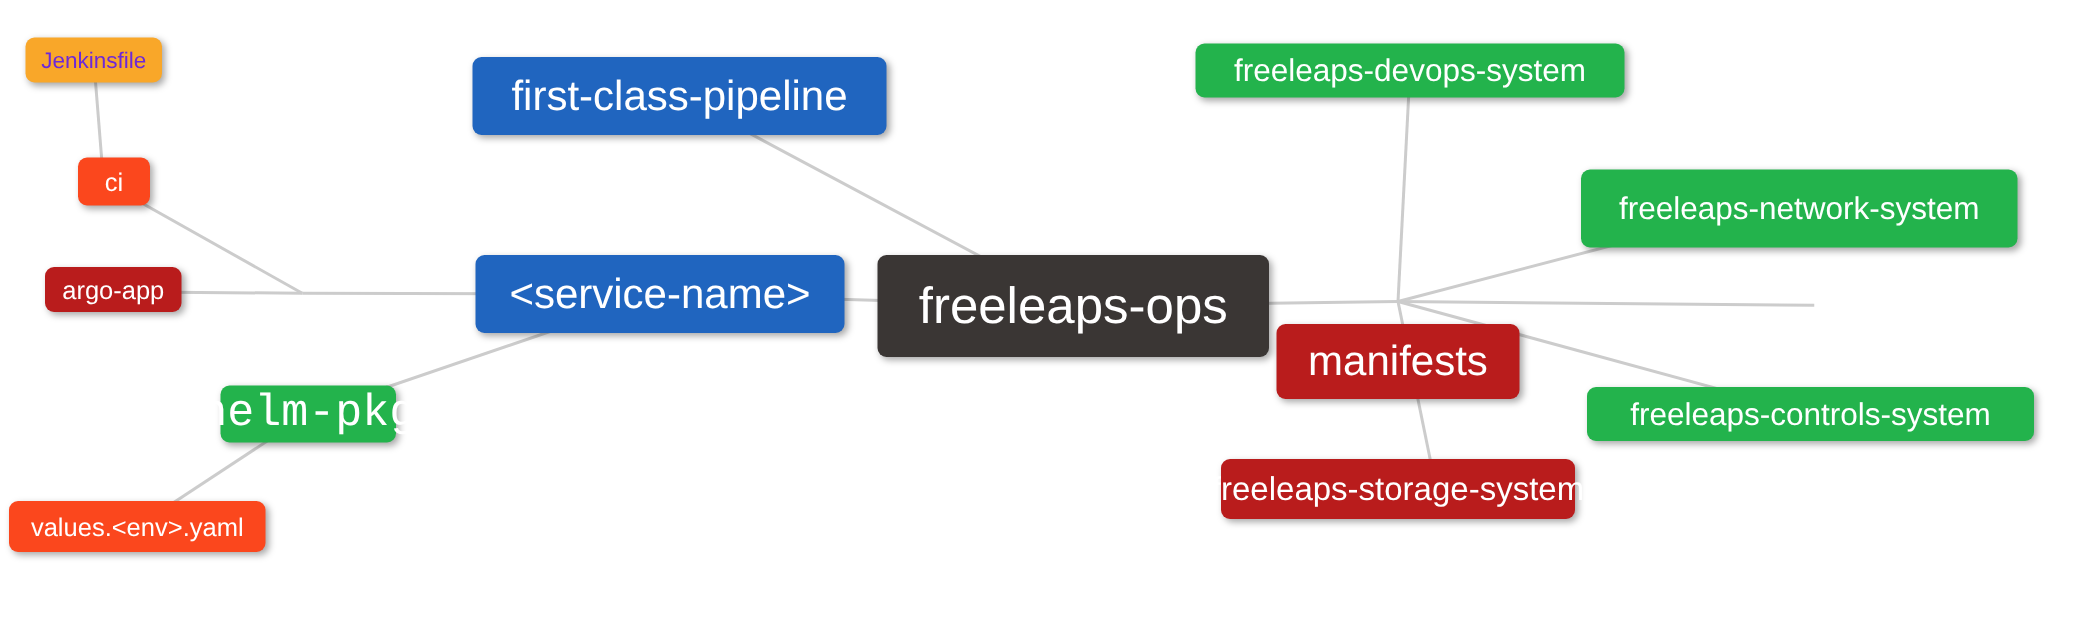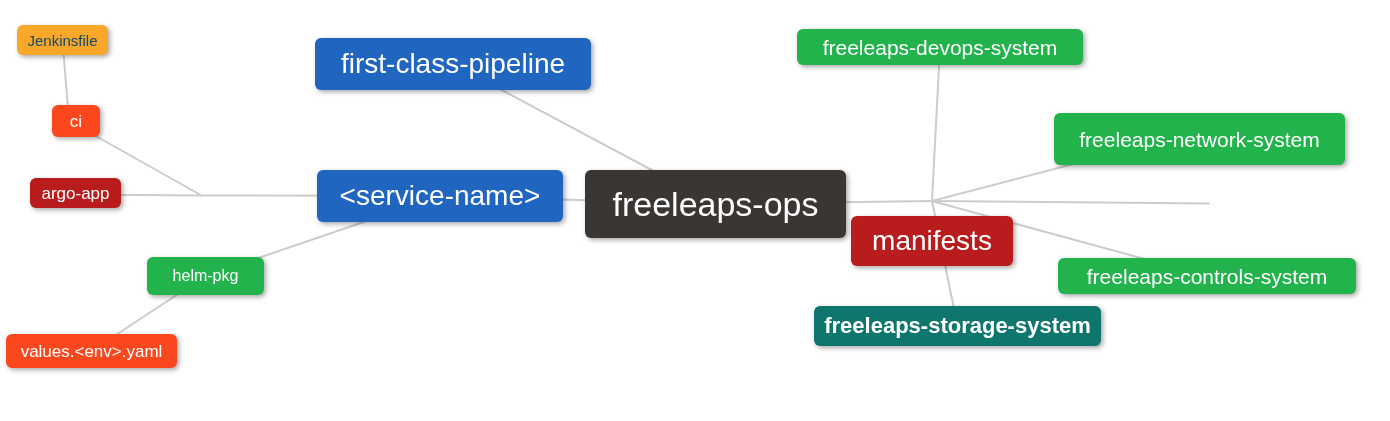--- a/index.html
+++ b/index.html
@@ -56,22 +56,22 @@
       <line x1="932" y1="201" x2="940" y2="47" stroke="#cccccc" stroke-width="2"></line>
       <line x1="932" y1="201" x2="1199.5" y2="131" stroke="#cccccc" stroke-width="2"></line>
       <line x1="932" y1="201" x2="1209.5" y2="203.5" stroke="#cccccc" stroke-width="2"></line>
       <line x1="932" y1="201" x2="1207" y2="276" stroke="#cccccc" stroke-width="2"></line>
       <line x1="932" y1="201" x2="957.5" y2="326" stroke="#cccccc" stroke-width="2"></line>
     </svg>
 <div class="node" style="left: 585px; top: 170px; width: 261px; height: 68px; font-size: 34px; background: rgb(58, 54, 52); color: rgb(255, 255, 255);">freeleaps-ops</div>
     <div class="node" style="left: 315px; top: 38px; width: 276px; height: 52px; font-size: 28px; background: rgb(32, 101, 191); color: rgb(255, 255, 255);">first-class-pipeline</div>
     <div class="node" style="left: 317px; top: 170px; width: 246px; height: 52px; font-size: 28px; background: rgb(32, 101, 191); color: rgb(255, 255, 255);">&lt;service-name&gt;</div>
     <div class="node" style="left: 851px; top: 176px; width: 162px; height: 50px; font-size: 28px; background: #b91c1c; color: rgb(255, 255, 255); margin-top: 40px;">manifests</div>
-    <div class="node" style="left: 147px; top: 257px; width: 117px; height: 38px; font-size: 16px; background: rgb(35, 179, 76); color: rgb(255, 255, 255);">helm-pkg</div>
+    <div class="node" style="left: 147px; top: 257px; width: 117px; height: 38px; font-size: 30px; background: rgb(35, 179, 76); color: rgb(255, 255, 255); font-family: Liberation Mono, monospace;">helm-pkg</div>
     <div class="node" style="left: 52px; top: 105px; width: 48px; height: 32px; font-size: 17px; background: rgb(251, 71, 29); color: rgb(255, 255, 255);">ci</div>
     <div class="node" style="left: 30px; top: 178px; width: 91px; height: 30px; font-size: 17px; background: #b91c1c; color: rgb(255, 255, 255);">argo-app</div>
     <div class="node" style="left: 6px; top: 334px; width: 171px; height: 34px; font-size: 17px; background: rgb(251, 71, 29); color: rgb(255, 255, 255);">values.&lt;env&gt;.yaml</div>
-    <div class="node" style="left: 17px; top: 25px; width: 91px; height: 30px; font-size: 15px; background: rgb(249, 167, 41); color: #0c4a6e;">Jenkinsfile</div>
+    <div class="node" style="left: 17px; top: 25px; width: 91px; height: 30px; font-size: 15px; background: rgb(249, 167, 41); color: #6d28d9;">Jenkinsfile</div>
     <div class="node" style="left: 797px; top: 29px; width: 286px; height: 36px; font-size: 21px; background: rgb(35, 179, 76); color: rgb(255, 255, 255);">freeleaps-devops-system</div>
     <div class="node" style="left: 1054px; top: 113px; width: 291px; height: 52px; font-size: 21px; background: rgb(35, 179, 76); color: rgb(255, 255, 255);">freeleaps-network-system</div>
     <div class="node" style="left: 1058px; top: 258px; width: 298px; height: 36px; font-size: 21px; background: rgb(35, 179, 76); color: rgb(255, 255, 255);">freeleaps-controls-system</div>
-    <div class="node" style="left: 814px; top: 306px; width: 287px; height: 40px; font-size: 22px; background: #0f766e; color: rgb(255, 255, 255); font-weight: bold;">freeleaps-storage-system</div>
+    <div class="node" style="left: 814px; top: 306px; width: 236px; height: 40px; font-size: 22px; background: #b91c1c; color: rgb(255, 255, 255);">freeleaps-storage-system</div>
   </div>
 
 </body></html>

